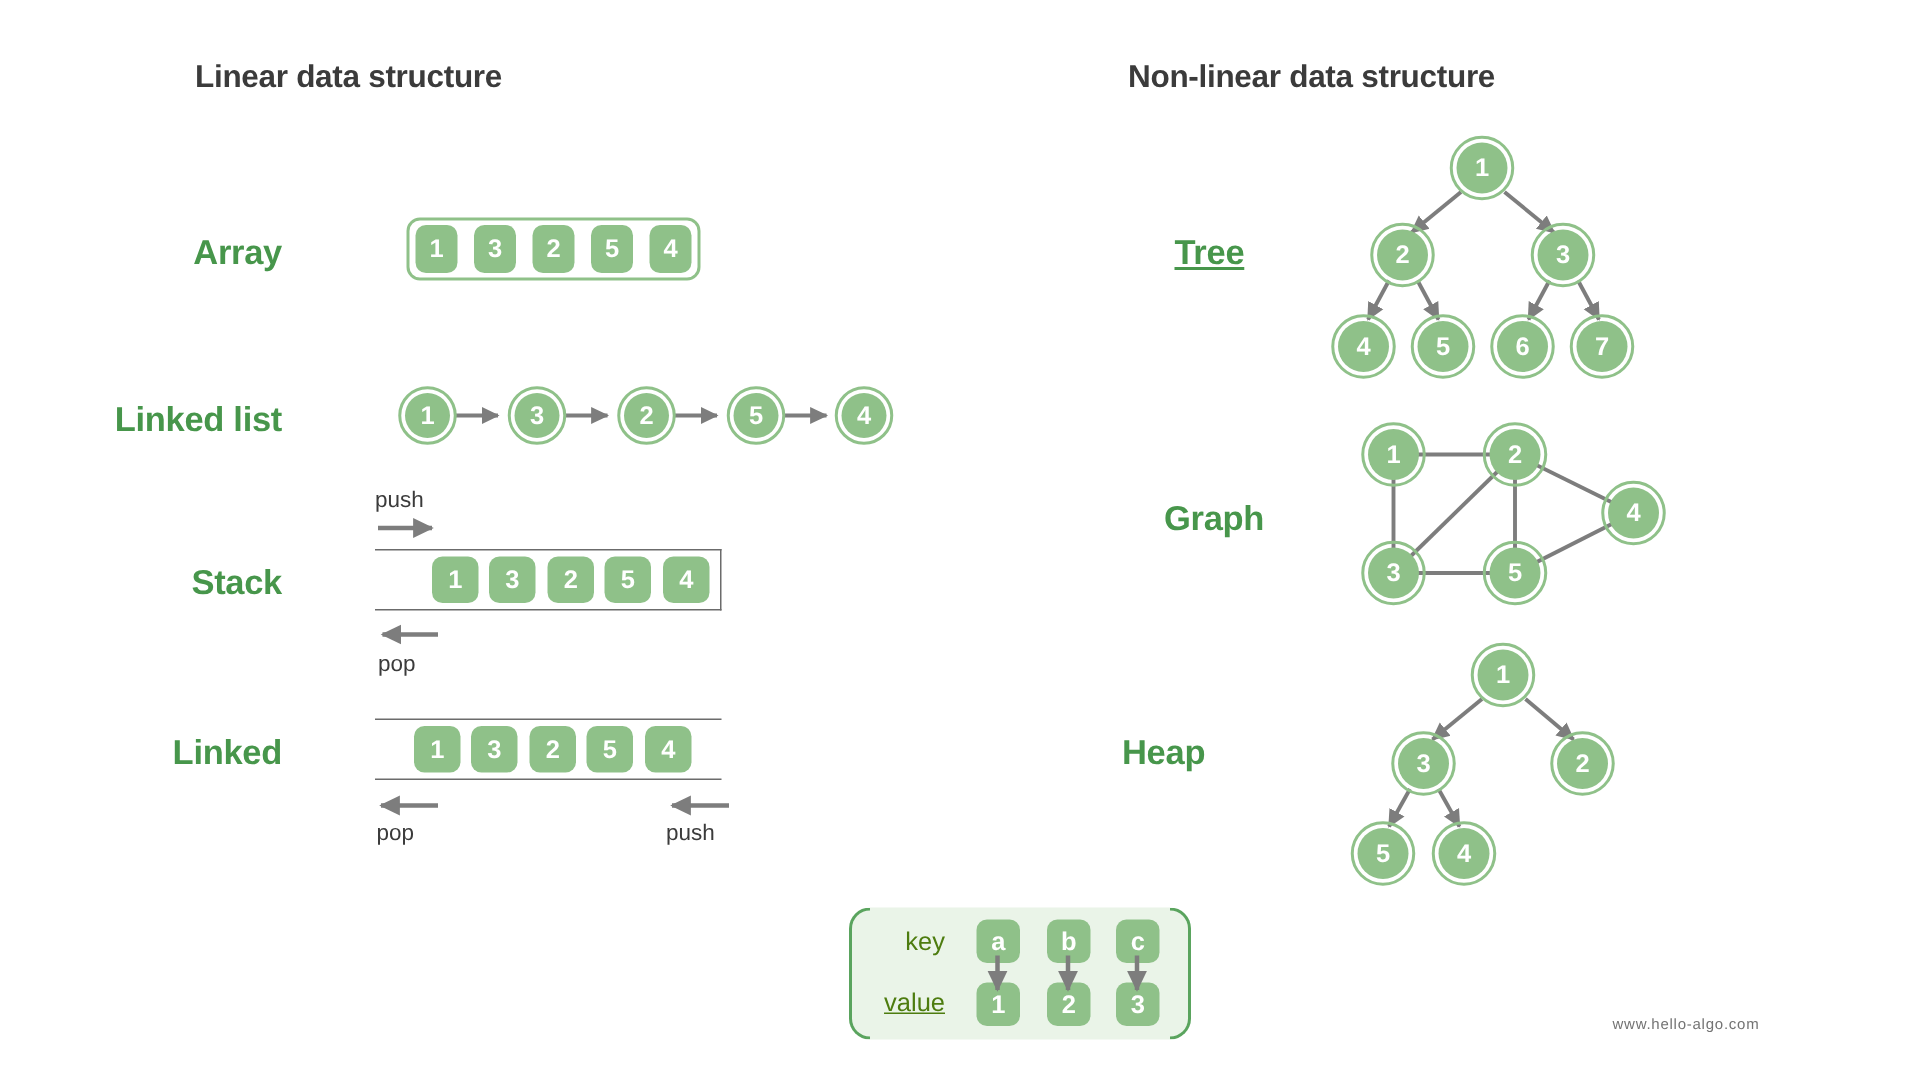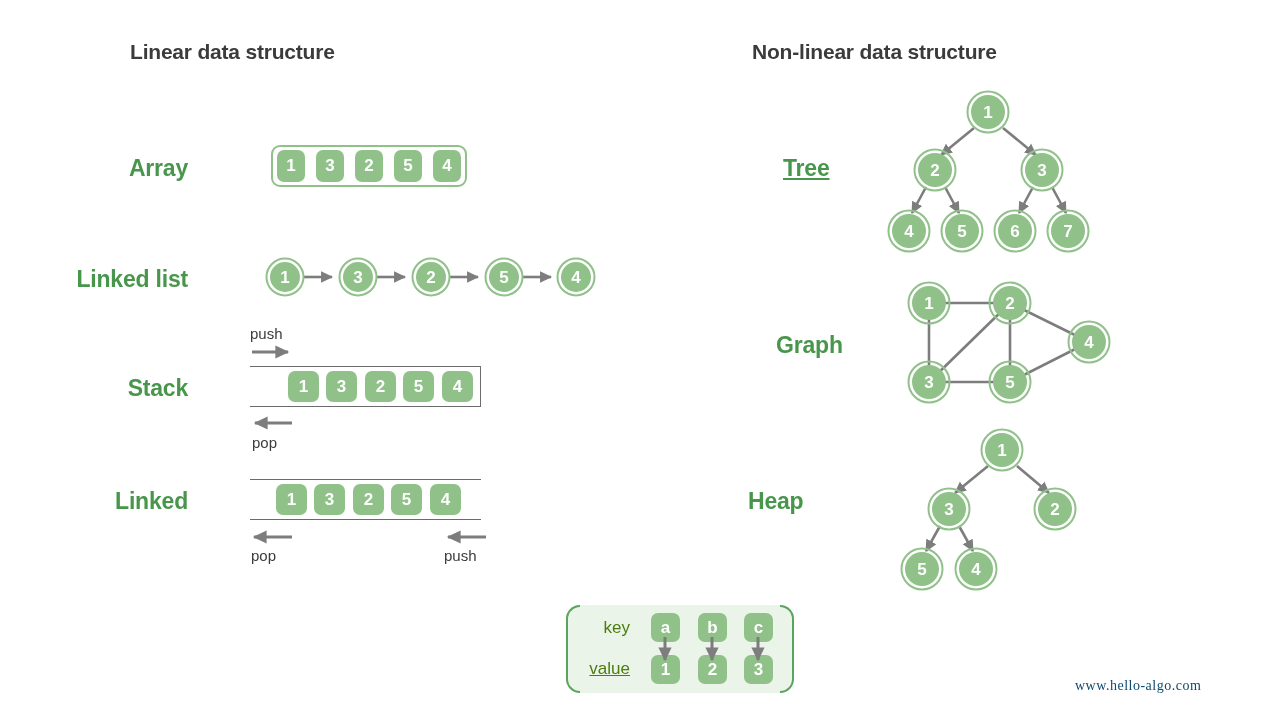--- a/index.html
+++ b/index.html
@@ -116,23 +116,23 @@
     position: absolute;
     font-size: 17px;
     color: #4d7c0f;
     white-space: nowrap;
     text-align: right;
   }
 
   
   .watermark {
     position: absolute;
-    font-family: Liberation Serif, serif;
-    font-size: 14px;
-    color: #0c4a6e;
+    font-family: Liberation Sans, sans-serif;
+    font-size: 10px;
+    color: #737373;
     letter-spacing: 0.5px;
     white-space: nowrap;
   }
 
   
   .svg-layer {
     position: absolute;
     left: 0;
     top: 0;
     width: 1280px;

